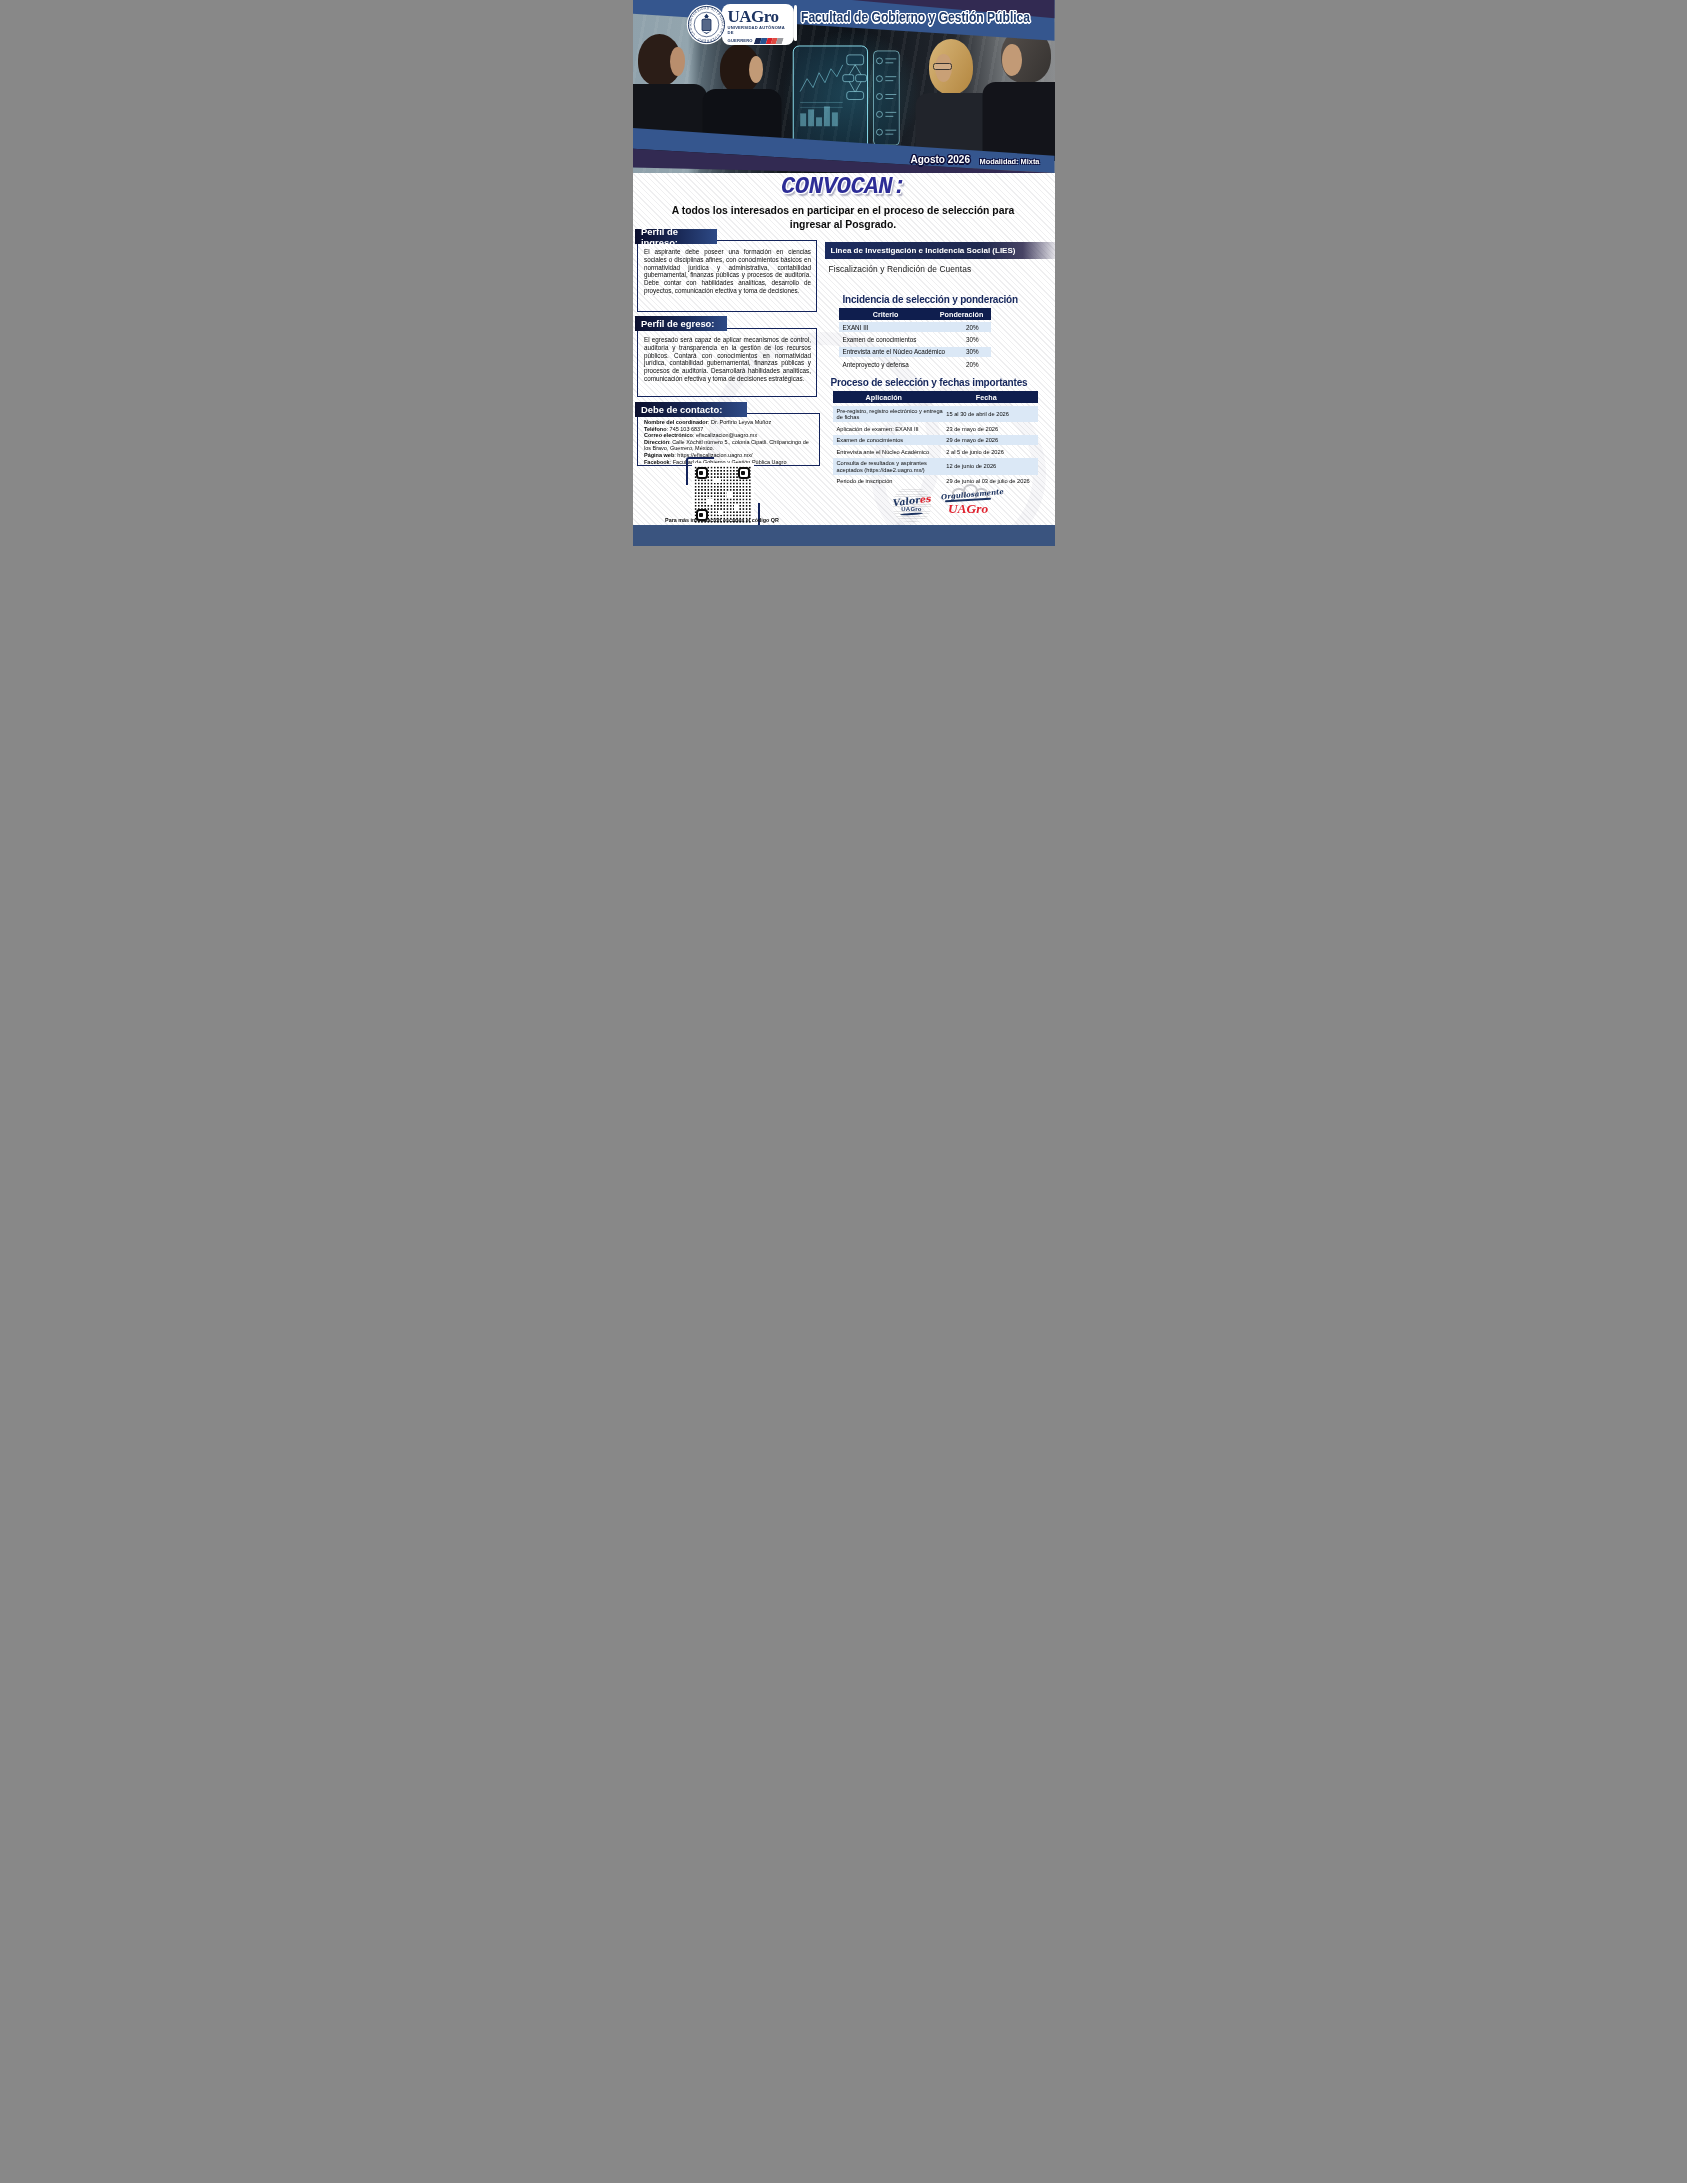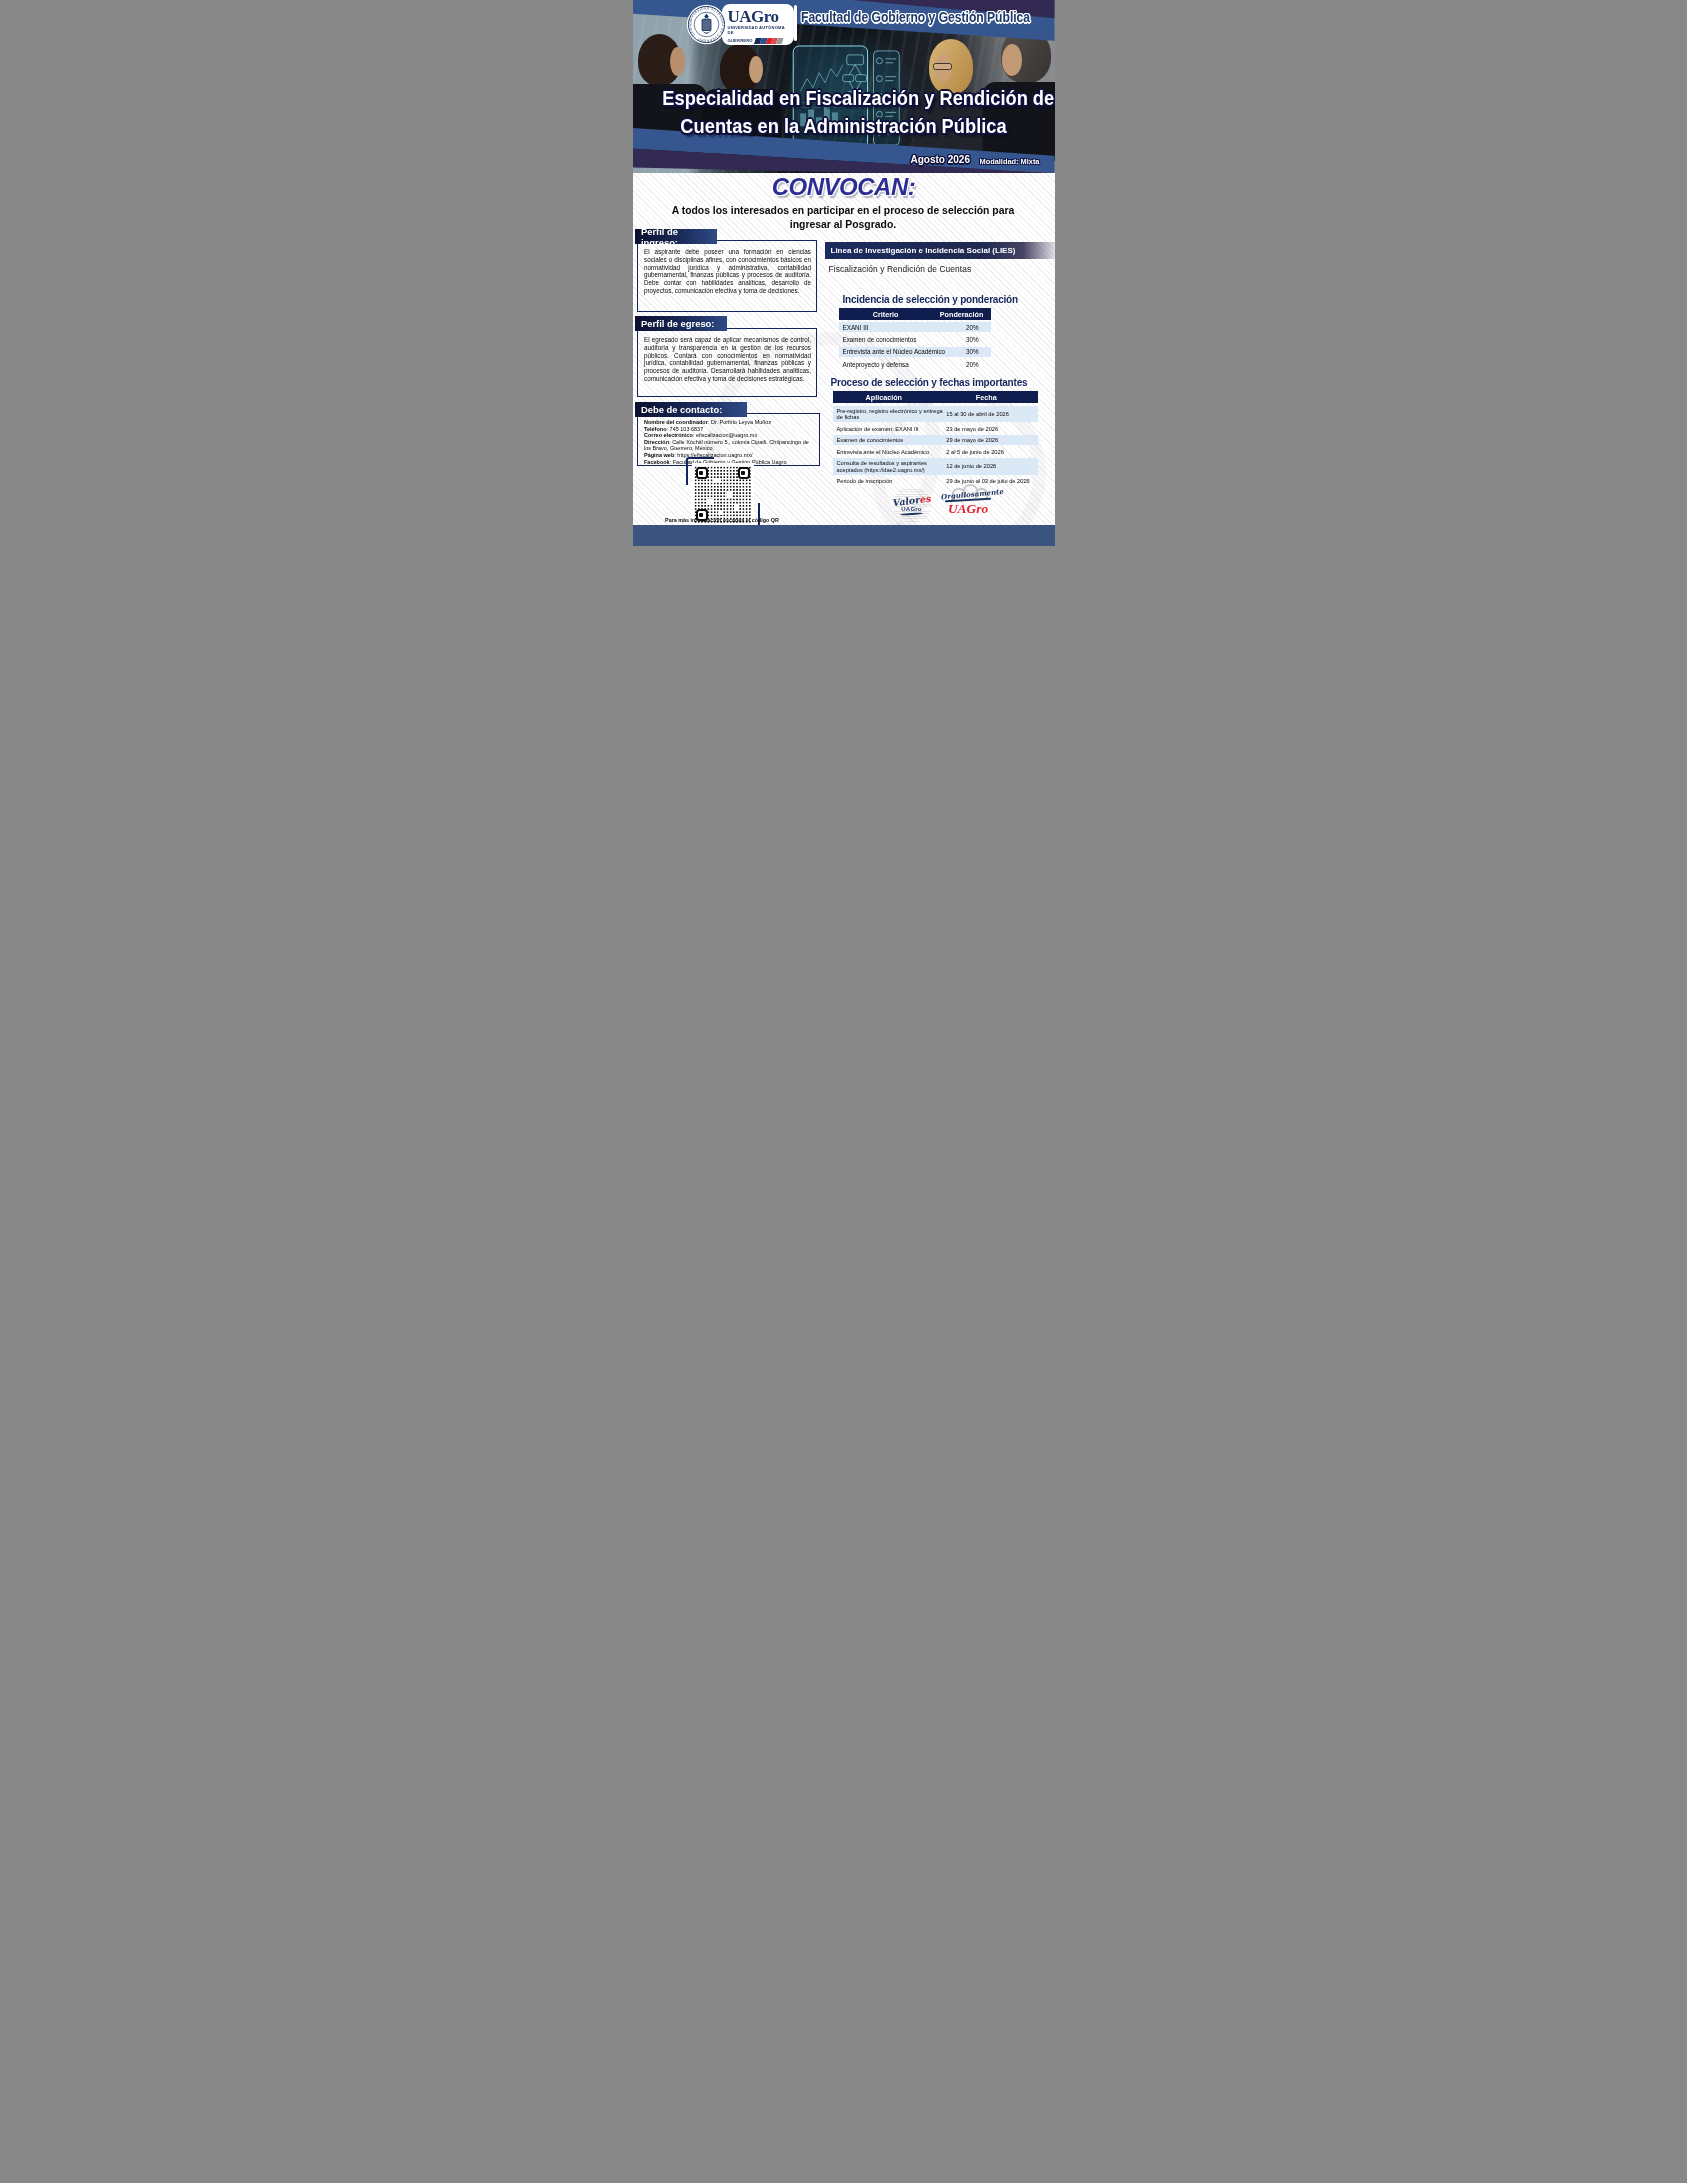--- a/index.html
+++ b/index.html
@@ -65,21 +65,21 @@
       2px 0 0 var(--c-title-outline),-2px 0 0 var(--c-title-outline),0 2px 0 var(--c-title-outline),0 -2px 0 var(--c-title-outline),3px 3.5px 2px rgba(5,5,30,.55);}
   .start-date{position:absolute;left:278px;top:154px;z-index:4;color:#fff;font-weight:900;font-size:10px;white-space:nowrap;
     text-shadow:-1px -1px 0 var(--c-title-outline),1px -1px 0 var(--c-title-outline),-1px 1px 0 var(--c-title-outline),1px 1px 0 var(--c-title-outline),1.5px 0 0 var(--c-title-outline),-1.5px 0 0 var(--c-title-outline),0 1.5px 0 var(--c-title-outline),0 -1.5px 0 var(--c-title-outline);}
   .modality{position:absolute;left:347px;top:157px;z-index:4;color:#fff;font-weight:900;font-size:7.4px;white-space:nowrap;
     text-shadow:-1px -1px 0 var(--c-title-outline),1px -1px 0 var(--c-title-outline),-1px 1px 0 var(--c-title-outline),1px 1px 0 var(--c-title-outline);}
   
   .content{position:absolute;left:0;top:173px;width:422px;height:352px;background:
     repeating-linear-gradient(45deg,rgba(140,140,150,.14) 0 1px,transparent 1px 4px),#fff;}
   .wm{position:absolute;border-radius:50%;border:13px solid rgba(90,95,130,.05);}
   .convocan{position:absolute;left:0;top:0;width:100%;text-align:center;font-size:24px;font-weight:900;font-style:italic;color:var(--c-convocan);letter-spacing:-0.5px;
-    text-shadow:0 0 2px #fff,0 0 3.5px #fff,1px 1px 0 #fff,-1px -1px 0 #fff,1px -1px 0 #fff,-1px 1px 0 #fff,2px 2.5px 1.5px rgba(10,10,70,.35);}
+    text-shadow:0 0 2px #fff,0 0 3.5px #fff,1px 1px 0 #fff,-1px -1px 0 #fff,1px -1px 0 #fff,-1px 1px 0 #fff,2px 2.5px 1.5px rgba(10,10,70,.35);font-family:Liberation Mono, monospace;}
   .convocan-sub{position:absolute;left:22px;top:31px;width:377px;text-align:center;font-size:10.4px;line-height:14px;font-weight:bold;color:#0b0b0b;}
   .sec-head{position:absolute;color:#fff;font-weight:bold;z-index:3;
     background:linear-gradient(90deg,#0b0f2e 0%,#1a2a58 55%,#2e4a86 100%);
     display:flex;align-items:center;padding-left:6px;box-sizing:border-box;}
   .sec-box{position:absolute;border:1.5px solid var(--c-navy);box-sizing:border-box;}
   .body-text{color:#0a0a0a;text-align:justify;}
   
   #ingreso-head{left:2.5px;top:56px;width:82px;height:15px;font-size:9.4px;}
   #ingreso-box{left:4.5px;top:67px;width:180px;height:72px;padding:7px 5px 3px 6px;}
   #ingreso-box .body-text{font-size:6.3px;line-height:7.8px;}
@@ -244,24 +244,20 @@
     <div class="plaque">
       <div class="uagro-word">UAGro</div>
       <div class="uagro-sub">UNIVERSIDAD AUTÓNOMA DE</div>
       <div>
         <span class="uagro-sub2">GUERRERO</span><span class="flag"><i style="width:22%;background:#1d2c56"></i><i style="width:20%;background:#27538f"></i><i style="width:20%;background:#d8232a"></i><i style="width:18%;background:#e04a42"></i><i style="width:20%;background:#9c9ca0"></i></span>
       </div>
     </div>
     <div class="divider"></div>
     <div class="faculty">Facultad de Gobierno y Gestión Pública</div>
 
-    <div class="hero-title">
-      <span class="tline">Especialidad en Fiscalización y Rendición de</span><br>
-      <span class="tline">Cuentas en la Administración Pública</span>
-    </div>
     <div class="start-date">Agosto 2026</div>
     <div class="modality">Modalidad: Mixta</div>
   </div>
 
   <div class="content">
     <div class="wm" style="left:74px;top:159px;width:208px;height:208px;"></div>
     <div class="wm" style="left:238px;top:213px;width:149px;height:149px;"></div>
 
     <div class="convocan">CONVOCAN:</div>
     <div class="convocan-sub">A todos los interesados en participar en el proceso de selección para ingresar al Posgrado.</div>

